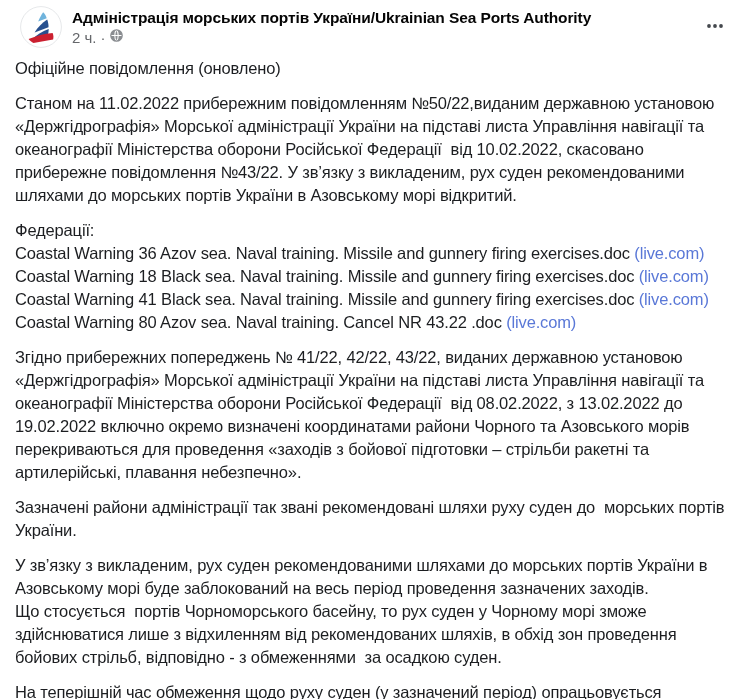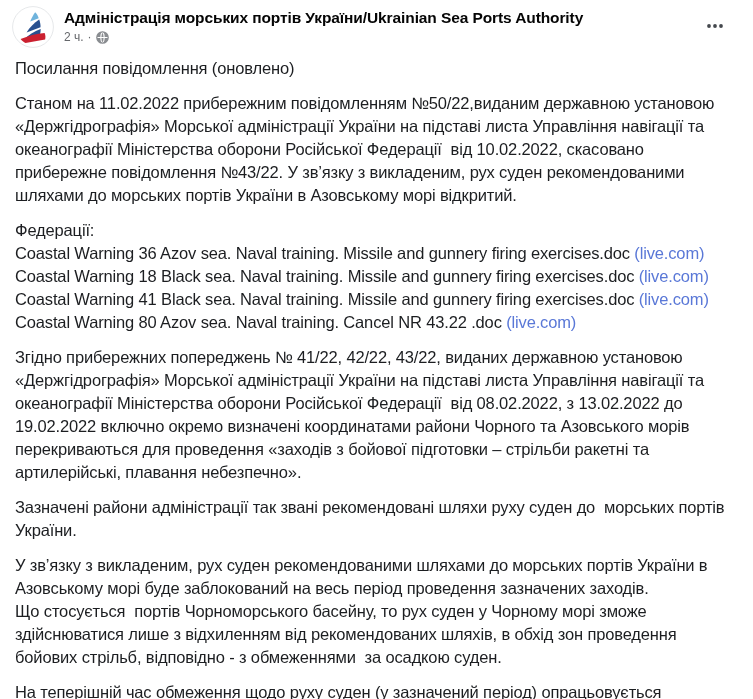--- a/index.html
+++ b/index.html
@@ -11,21 +11,21 @@
   .post {
     width: 753px;
     height: 699px;
     overflow: hidden;
     background: #fff;
     box-sizing: border-box;
   }
   .post-header {
     display: flex;
     align-items: flex-start;
-    padding: 6px 16px 4px 12px;
+    padding: 6px 16px 4px 20px;
     position: relative;
   }
   .avatar {
     width: 42px;
     height: 42px;
     border-radius: 50%;
     flex: 0 0 auto;
     cursor: pointer;
     background: #fff;
   }
@@ -40,23 +40,23 @@
     font-size: 15.5px;
     font-weight: 700;
     color: #050505;
     line-height: 21px;
     letter-spacing: -0.1px;
     cursor: pointer;
     white-space: nowrap;
   }
   .meta {
     display: flex;
-    align-items: center;
+    align-items: flex-start;
     gap: 4px;
-    font-size: 12px;
+    font-size: 15px;
     color: #65676b;
     line-height: 17px;
     margin-top: 1px;
   }
   .meta .timestamp { cursor: pointer; }
   .meta .dot { color: #65676b; }
   .globe { display: inline-flex; align-items: center; }
   .more-btn {
     position: absolute;
     right: 22px;
@@ -129,21 +129,21 @@
           <circle cx="4" cy="10" r="1.9" fill="#44484d"></circle>
           <circle cx="10" cy="10" r="1.9" fill="#44484d"></circle>
           <circle cx="16" cy="10" r="1.9" fill="#44484d"></circle>
         </svg>
       </span>
     </div>
 
   </div>
 
   <div class="post-content">
-      <div class="block">Посилання повідомлення (оновлено)</div>
+      <div class="block">Офіційне повідомлення (оновлено)</div>
       <div class="block">Станом на 11.02.2022 прибережним повідомленням №50/22,виданим державною установою «Держгідрографія» Морської адміністрації України на підставі листа Управління навігації та океанографії Міністерства оборони Російської Федерації  від 10.02.2022, скасовано прибережне повідомлення №43/22. У зв’язку з викладеним, рух суден рекомендованими шляхами до морських портів України в Азовському морі відкритий.</div>
       <div class="block"><span>Федерації:</span>
 <span>Coastal Warning 36 Azov sea. Naval training. Missile and gunnery firing exercises.doc </span><a class="doc-link">(live.com)</a>
 <span>Coastal Warning 18 Black sea. Naval training. Missile and gunnery firing exercises.doc </span><a class="doc-link">(live.com)</a>
 <span>Coastal Warning 41 Black sea. Naval training. Missile and gunnery firing exercises.doc </span><a class="doc-link">(live.com)</a>
 <span>Coastal Warning 80 Azov sea. Naval training. Cancel NR 43.22 .doc </span><a class="doc-link">(live.com)</a></div>
       <div class="block">Згідно прибережних попереджень № 41/22, 42/22, 43/22, виданих державною установою «Держгідрографія» Морської адміністрації України на підставі листа Управління навігації та океанографії Міністерства оборони Російської Федерації  від 08.02.2022, з 13.02.2022 до 19.02.2022 включно окремо визначені координатами райони Чорного та Азовського морів перекриваються для проведення «заходів з бойової підготовки – стрільби ракетні та артилерійські, плавання небезпечно».</div>
       <div class="block">Зазначені райони адміністрації так звані рекомендовані шляхи руху суден до  морських портів України.</div>
       <div class="block">У зв’язку з викладеним, рух суден рекомендованими шляхами до морських портів України в Азовському морі буде заблокований на весь період проведення зазначених заходів.
 Що стосується  портів Чорноморського басейну, то рух суден у Чорному морі зможе здійснюватися лише з відхиленням від рекомендованих шляхів, в обхід зон проведення бойових стрільб, відповідно - з обмеженнями  за осадкою суден.</div>

